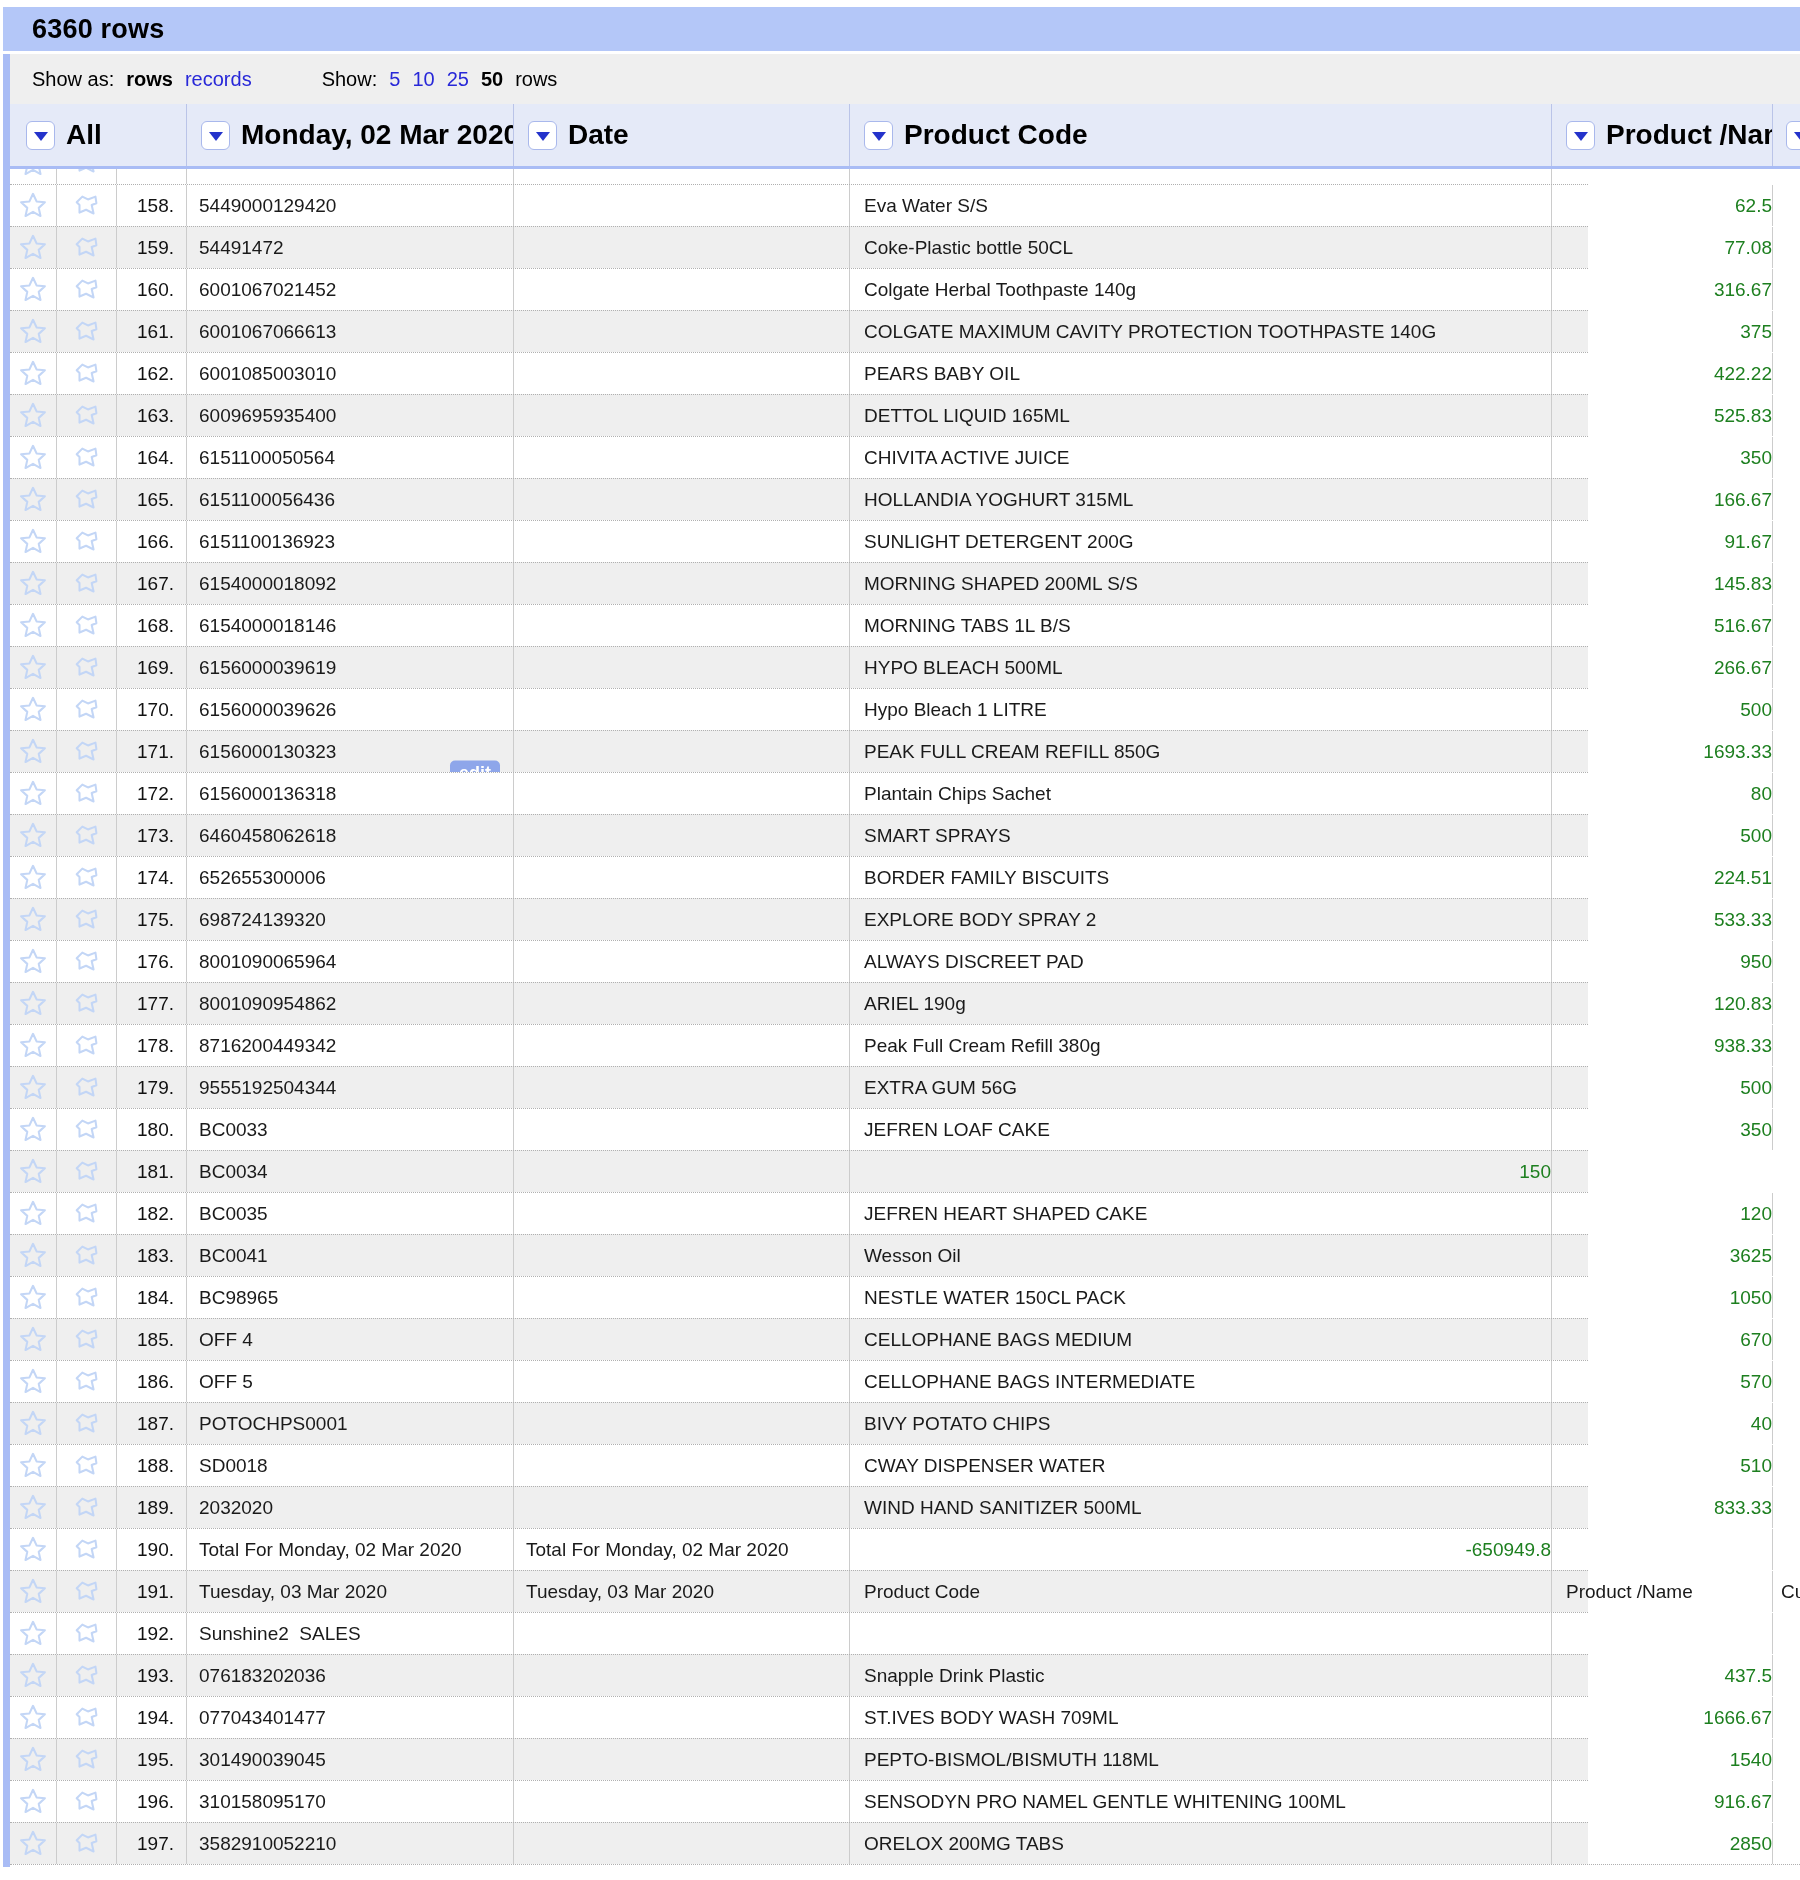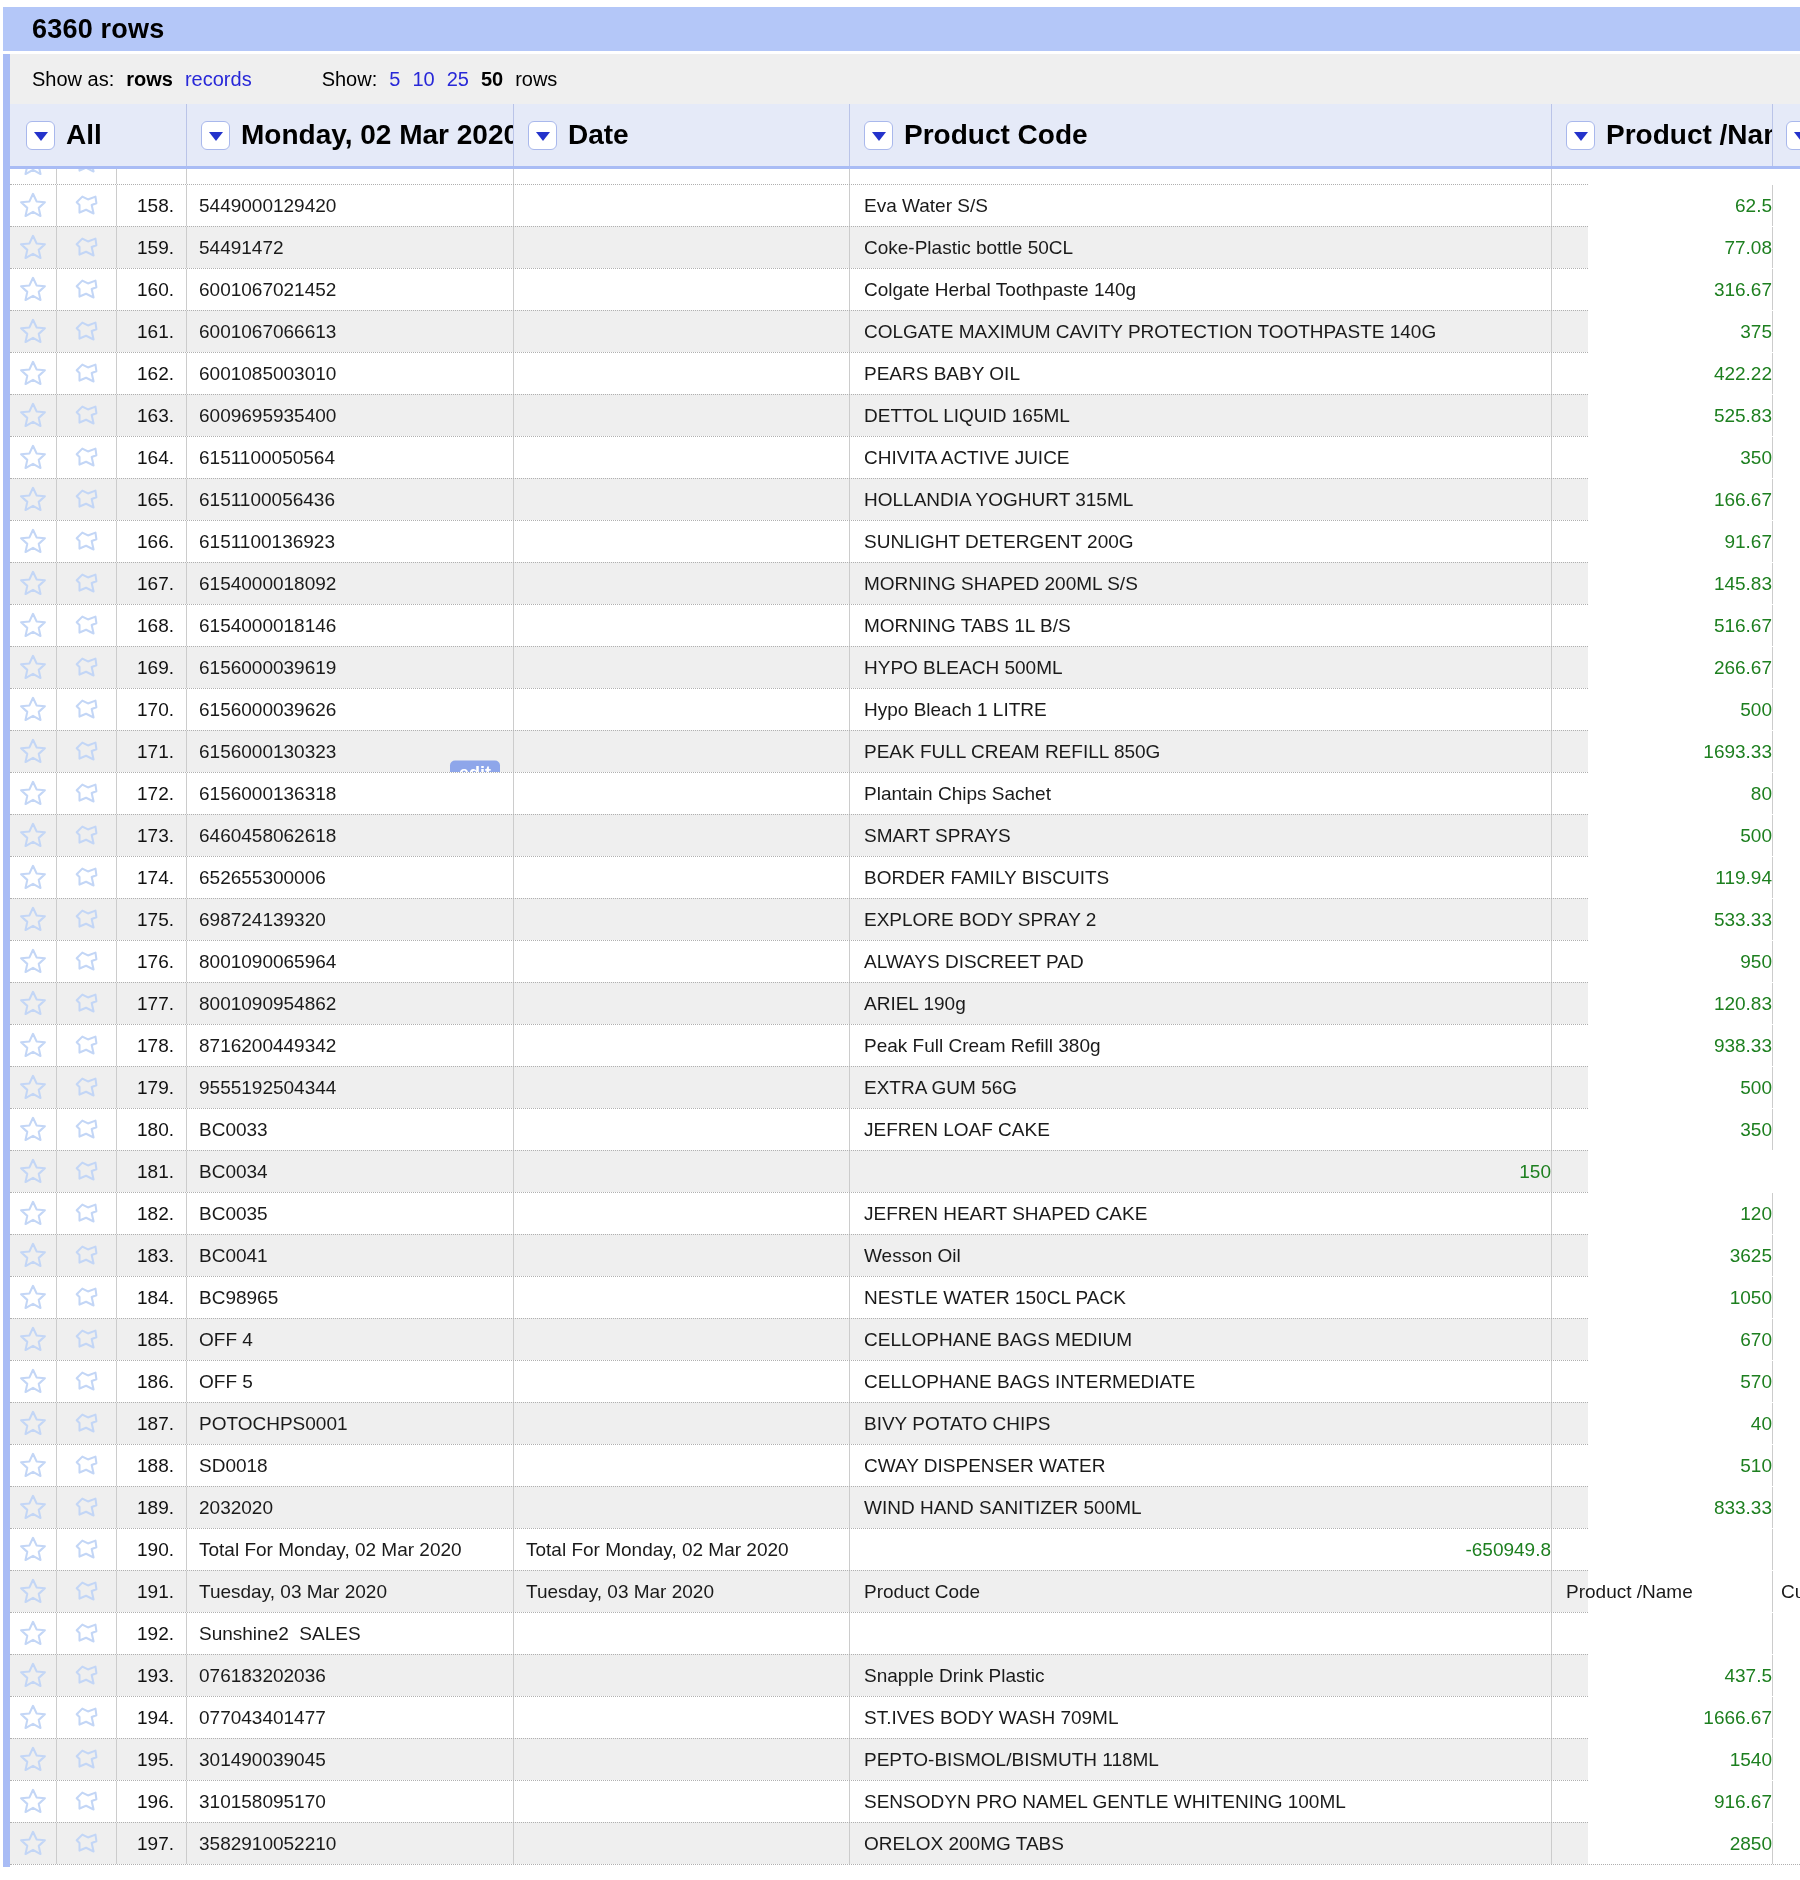--- a/index.html
+++ b/index.html
@@ -456,21 +456,21 @@
           <svg class="ic" width="30" height="30" viewBox="0 0 32 32">
             <path d="M5 12 L11 6 L17 9 L25 6 L26 13 L21 15 L23 24 L15 20 L8 23 L8 15 Z" fill="none" stroke="#c3d6f6" stroke-width="2.2" stroke-linejoin="round"></path>
           </svg>
         </div>
         <div class="cell c-num">174.</div>
         <div class="cell c-monday">
           <span>652655300006</span>
         </div>
         <div class="cell c-date"></div>
         <div class="cell c-code">BORDER FAMILY BISCUITS</div>
-        <div class="cell c-name val">119.94</div>
+        <div class="cell c-name val">224.51</div>
         <div class="cell c-last"></div>
       </div>
       <div class="row alt">
         <div class="cell c-ico">
           <svg class="ic" width="30" height="30" viewBox="0 0 32 32">
             <path d="M16 3 L19.8 11.1 28.7 12 22.1 18 24 26.7 16 22.2 8 26.7 9.9 18 3.3 12 12.2 11.1 Z" fill="none" stroke="#c3d6f6" stroke-width="2.2" stroke-linejoin="round"></path>
           </svg>
         </div>
         <div class="cell c-ico">
           <svg class="ic" width="30" height="30" viewBox="0 0 32 32">

